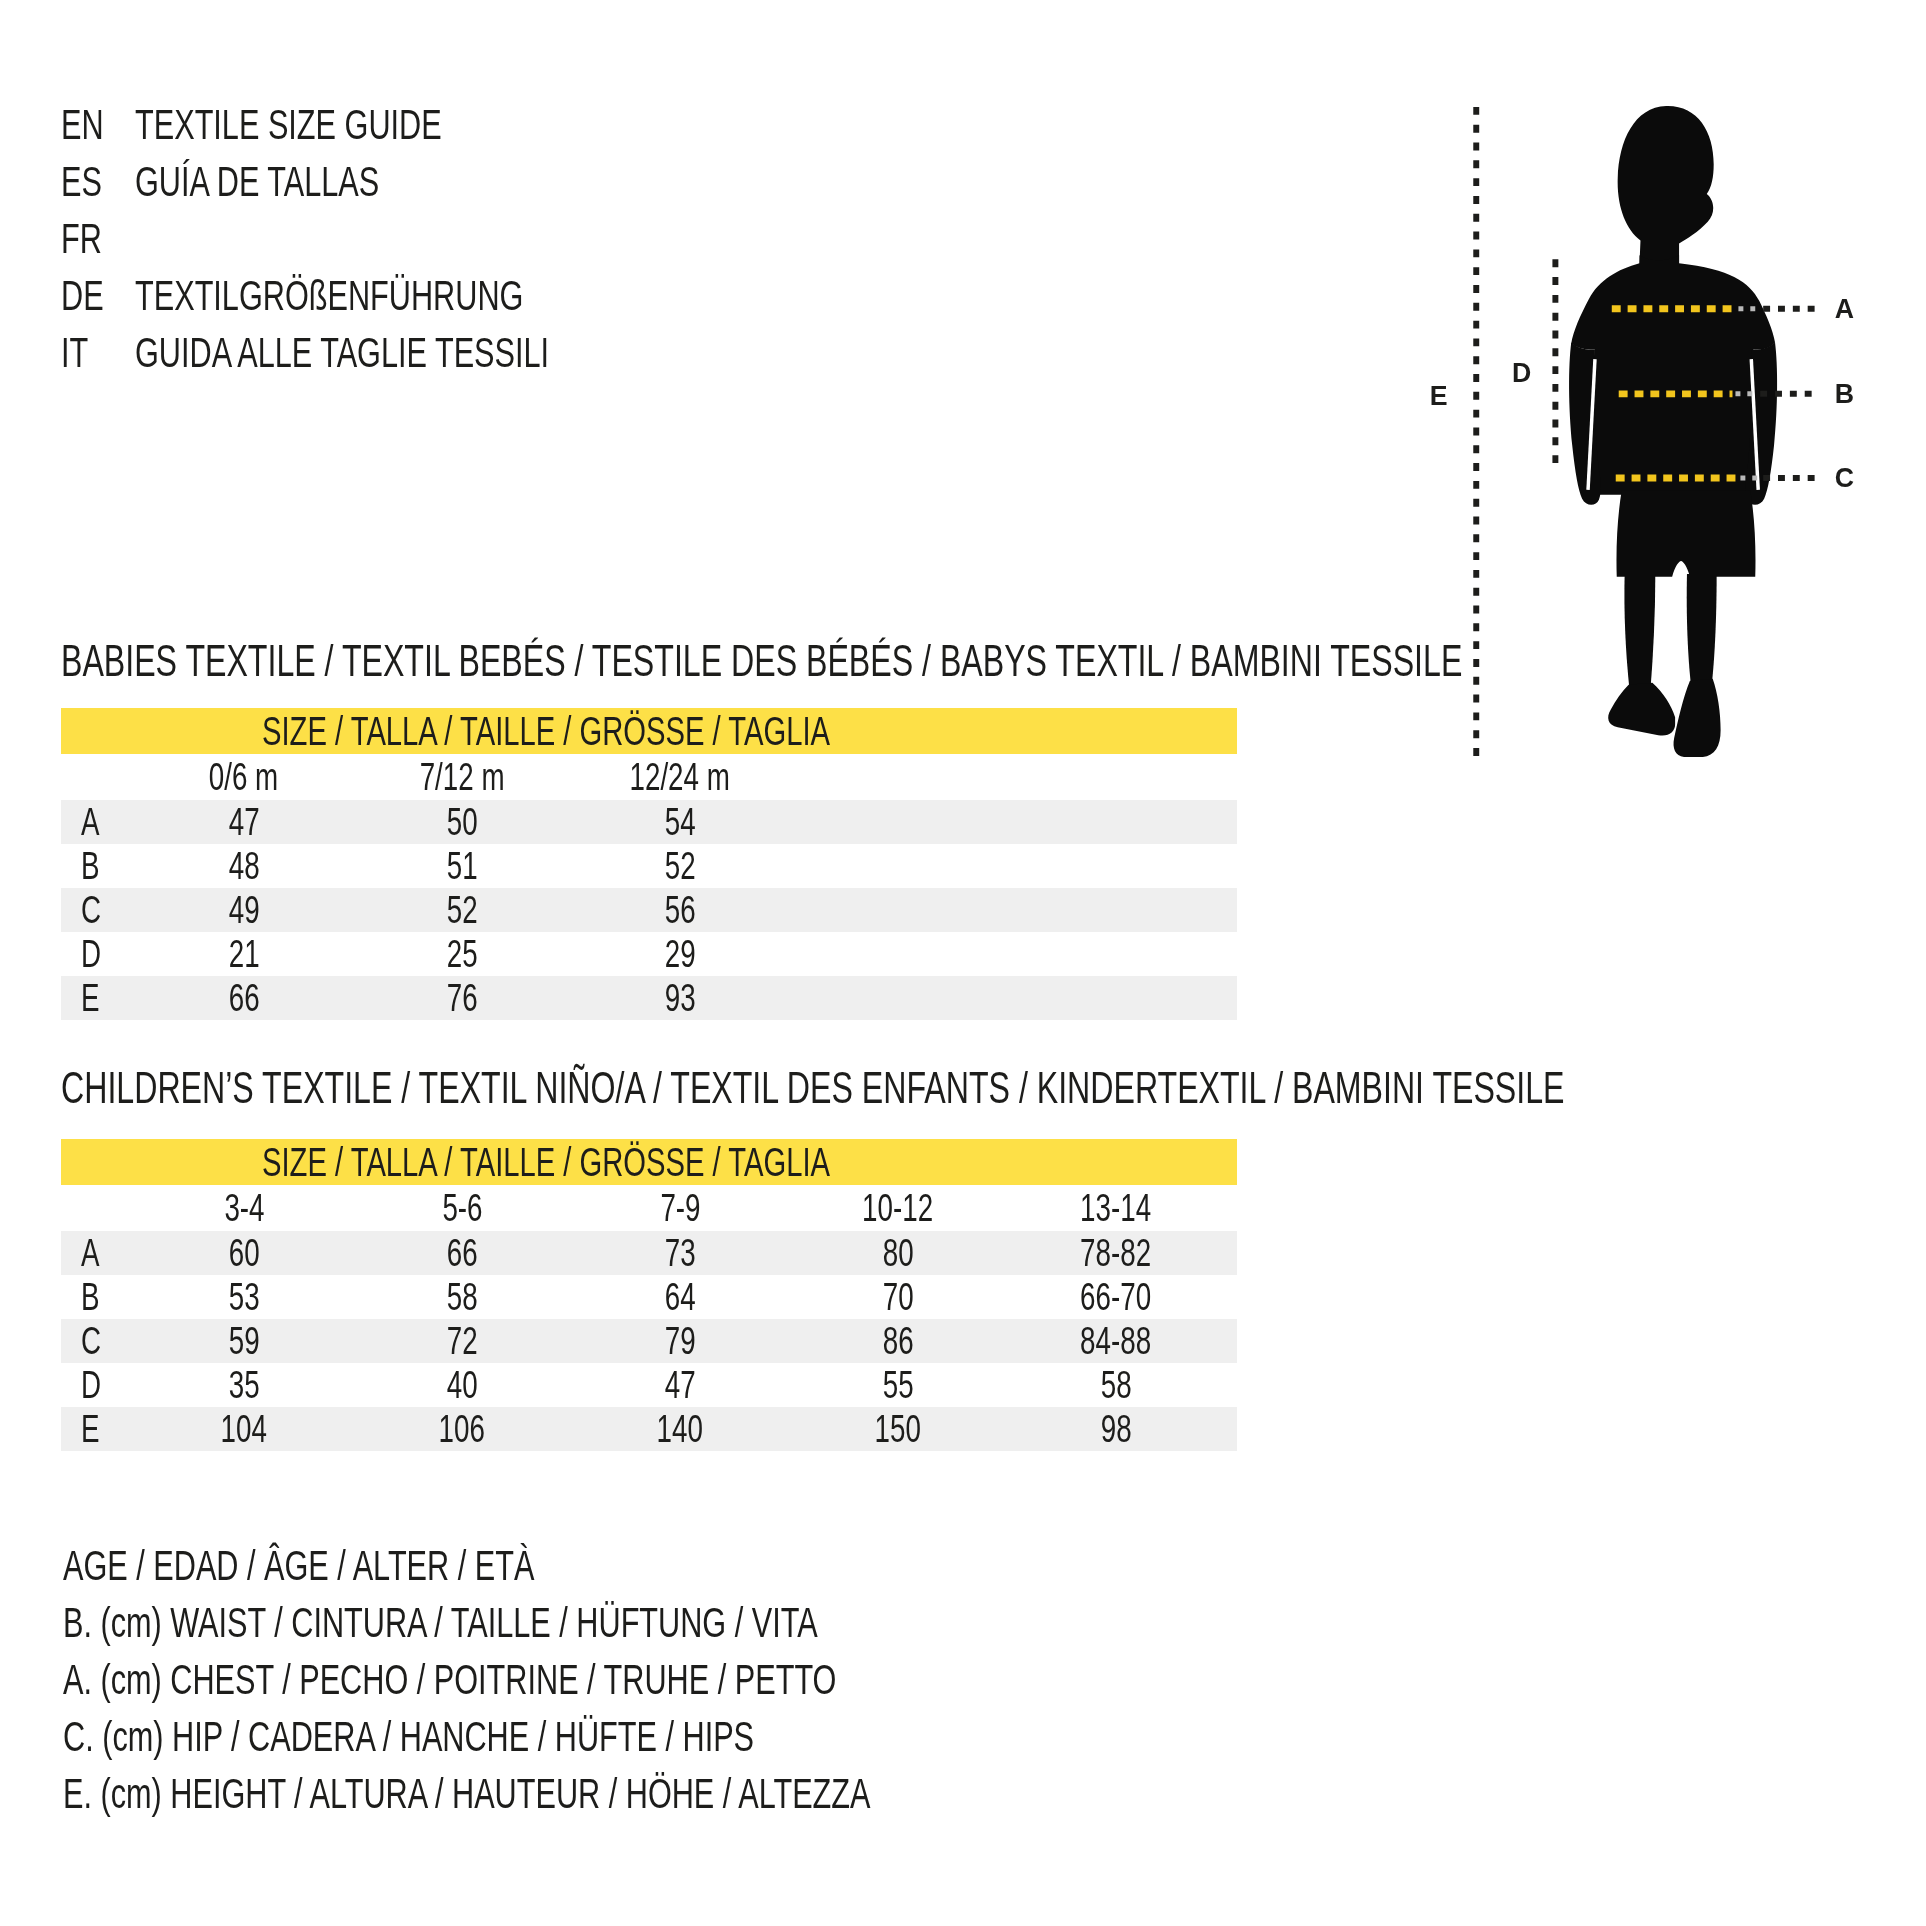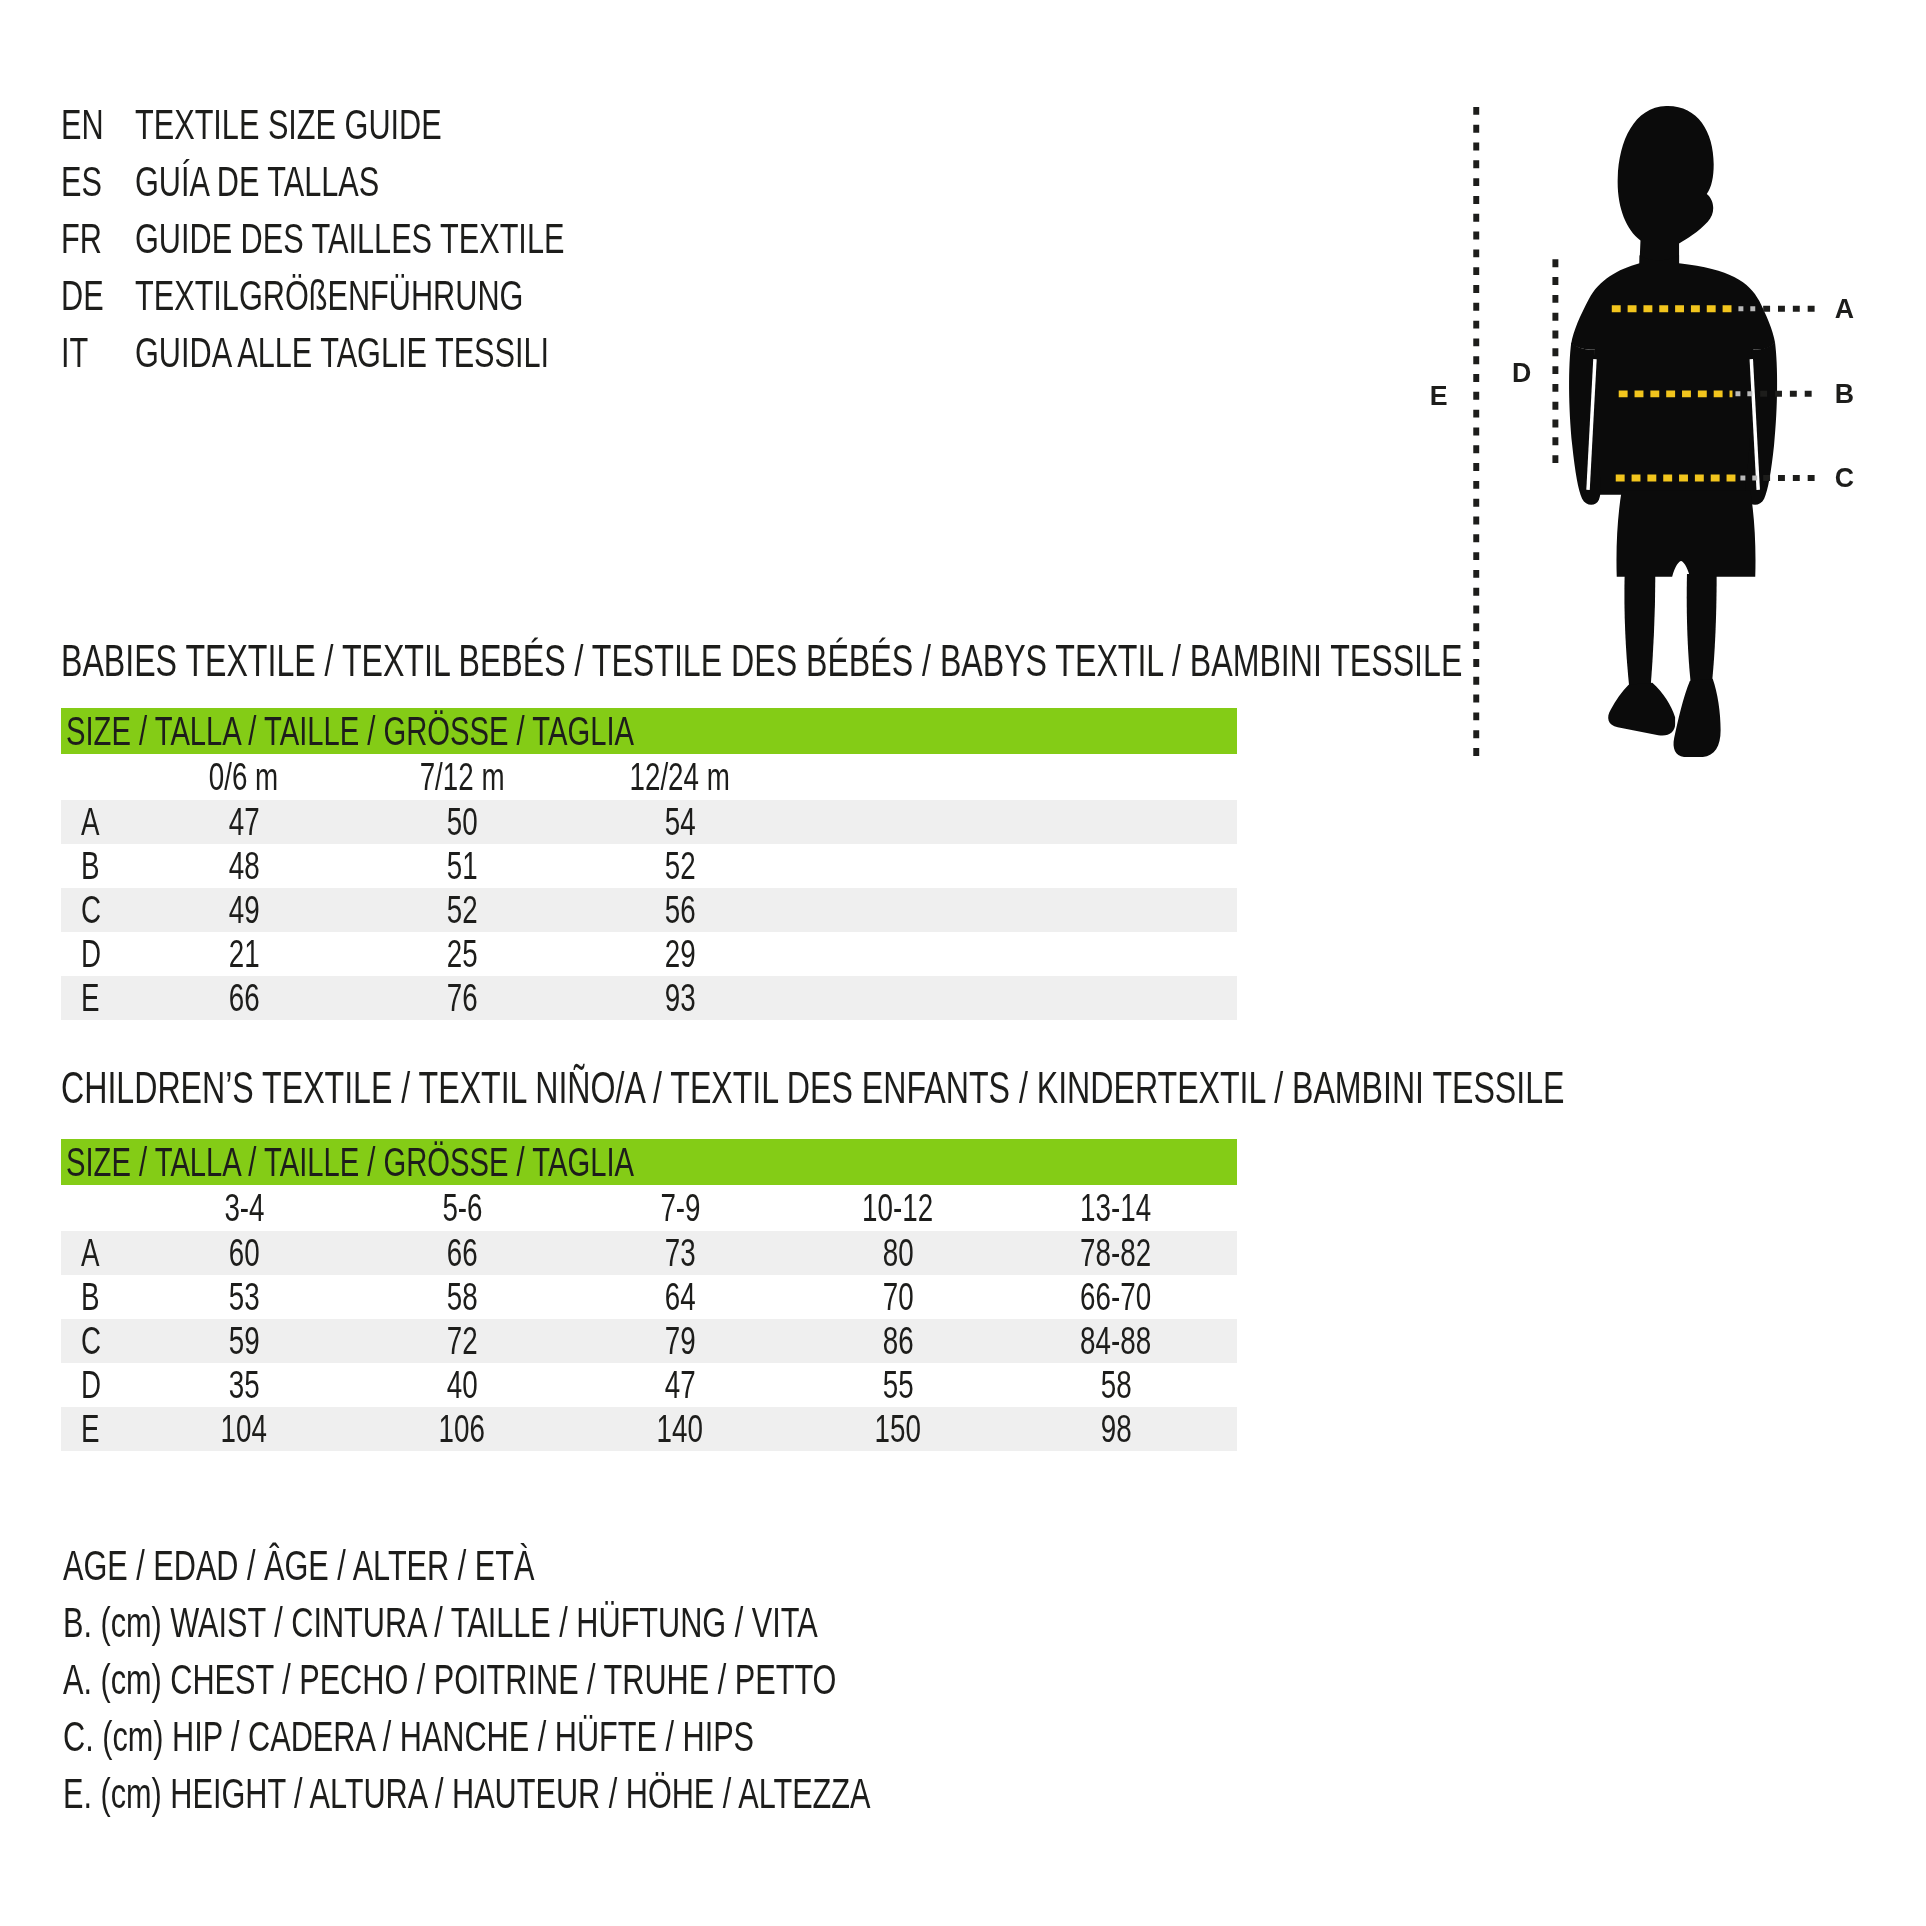--- a/index.html
+++ b/index.html
@@ -24,24 +24,25 @@
   
   .section-heading { position: absolute; left: 61px; font-size: 44px; line-height: 46px; white-space: nowrap; }
   .heading-babies   { top: 638px; }
   .heading-children { top: 1065px; }
 
   
   .sizetable { position: absolute; left: 61px; width: 1176px; }
   .table-babies   { top: 708px; }
   .table-children { top: 1139px; }
   .size-bar {
-    height: 46px; background: #84cc16;
+    height: 46px; background: #fde047;
     display: flex; align-items: center;
     padding-left: 5px; box-sizing: border-box;
     font-size: 40px;
+    justify-content: center;
   }
   .grid-row {
     display: grid;
     grid-template-columns: 74px 218px 218px 218px 218px 218px;
     align-items: center;
     font-size: 38px;
   }
   .thead-row { height: 46px; text-decoration: underline; }
   .data-row  { height: 44px; }
   .data-row:nth-child(odd) { background: #efefef; }
@@ -64,21 +65,20 @@
     <div class="title-row">
       <span class="code"><span class="cx">EN</span></span>
       <span class="label"><span class="cx">TEXTILE SIZE GUIDE</span></span>
     </div>
     <div class="title-row">
       <span class="code"><span class="cx">ES</span></span>
       <span class="label"><span class="cx">GUÍA DE TALLAS</span></span>
     </div>
     <div class="title-row">
       <span class="code"><span class="cx">FR</span></span>
-      <span class="label"><span class="cx">GUIDE DES TAILLES TEXTILE</span></span>
     </div>
     <div class="title-row">
       <span class="code"><span class="cx">DE</span></span>
       <span class="label"><span class="cx">TEXTILGRÖßENFÜHRUNG</span></span>
     </div>
     <div class="title-row">
       <span class="code"><span class="cx">IT</span></span>
       <span class="label"><span class="cx">GUIDA ALLE TAGLIE TESSILI</span></span>
     </div>
   </div>

